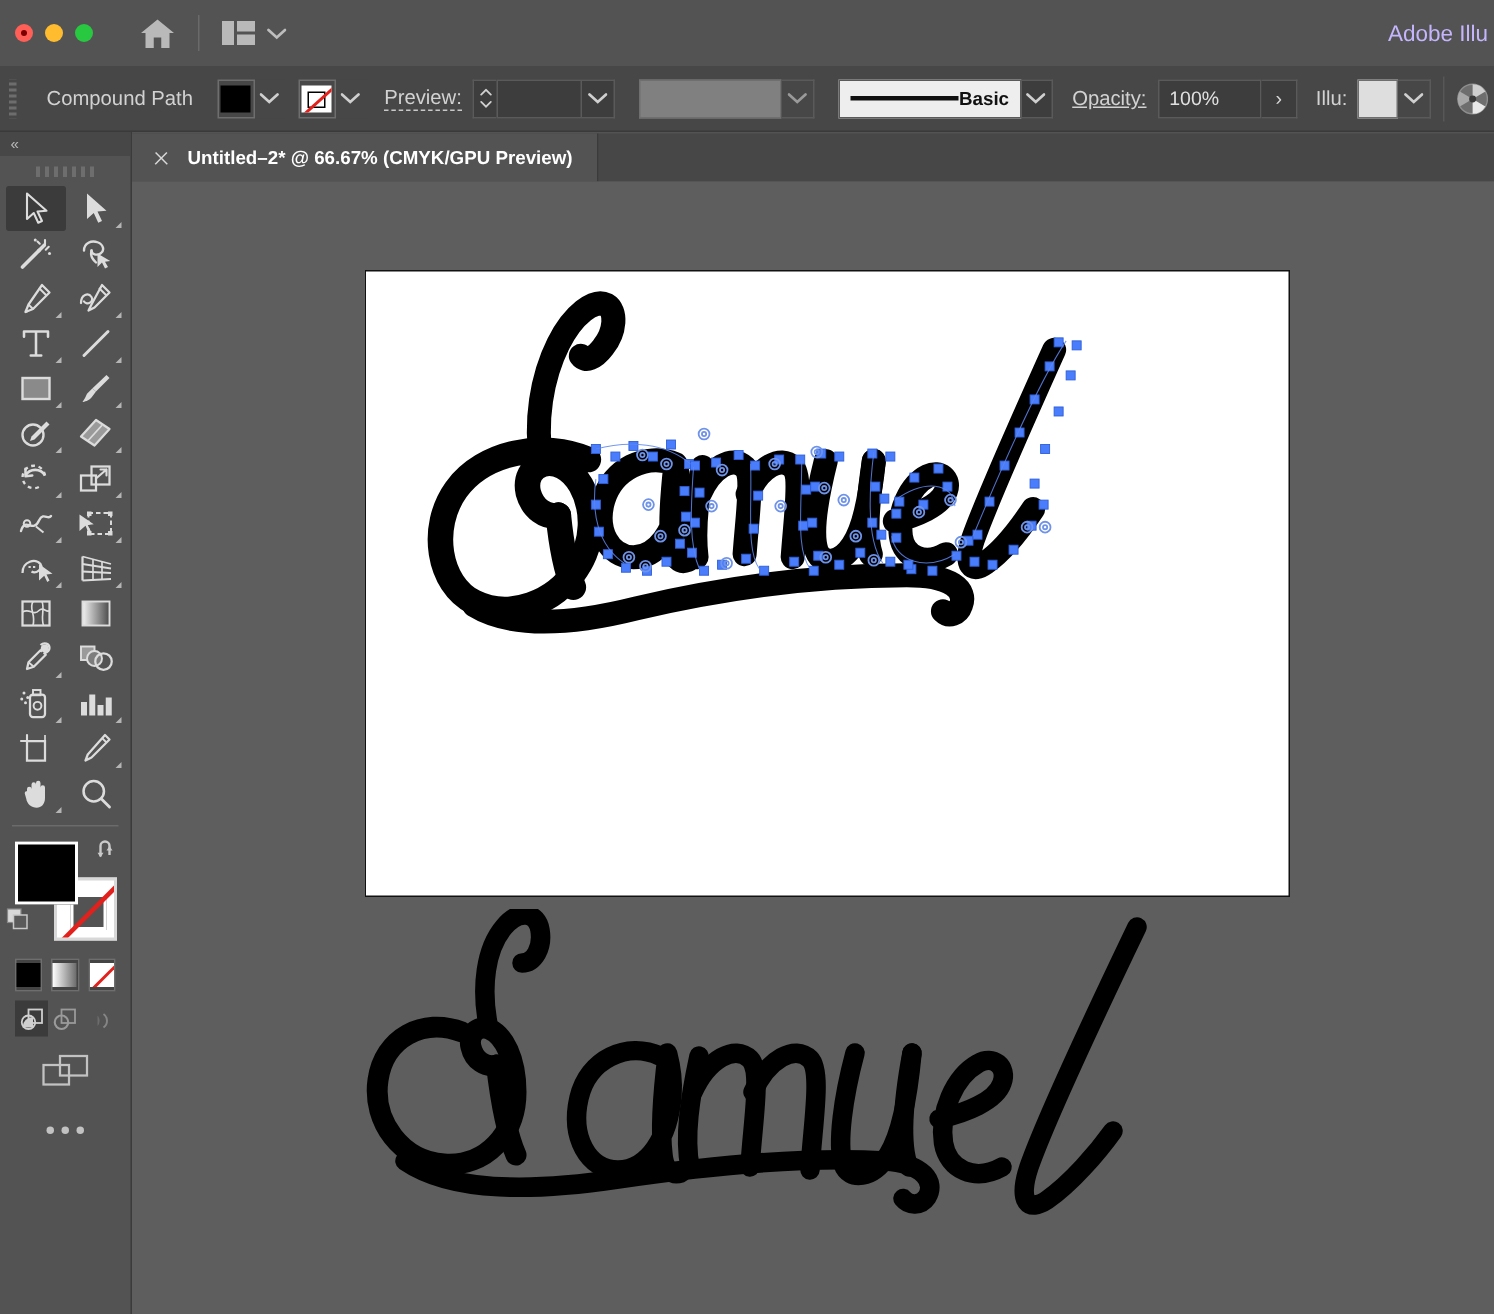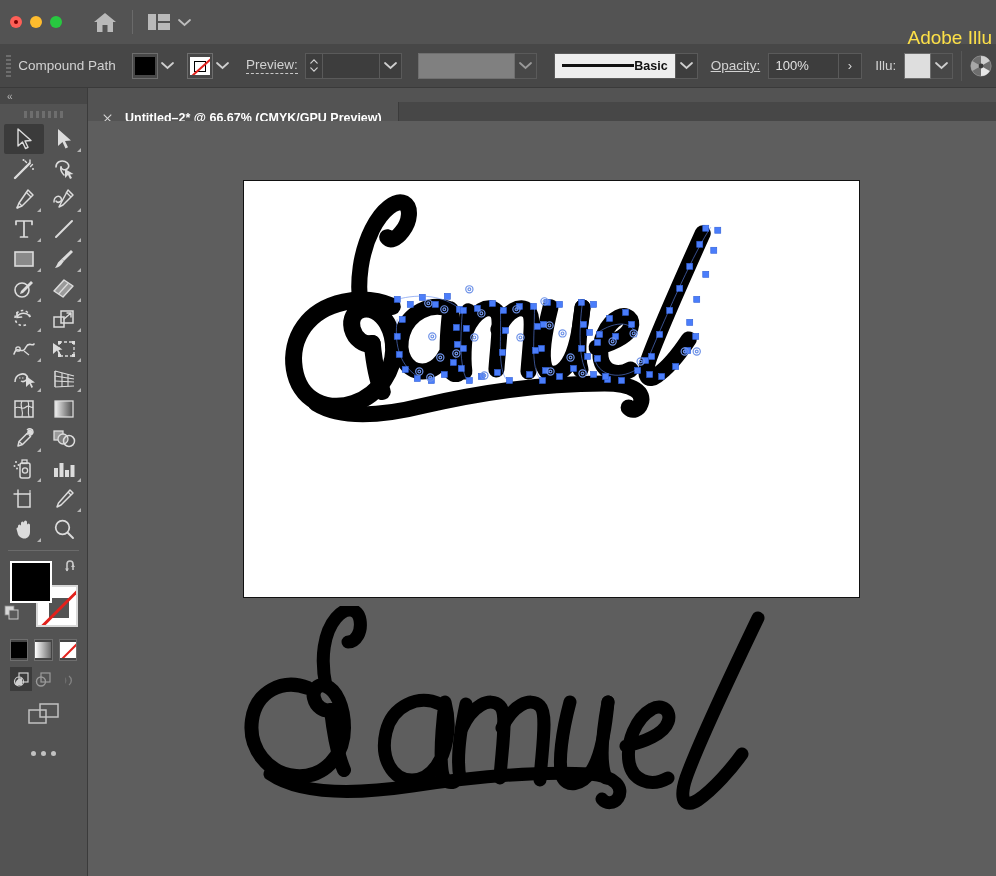--- a/index.html
+++ b/index.html
@@ -23,23 +23,23 @@
   .dot.yellow { background: #febc2e; }
   .dot.green { background: #28c840; }
   .dot.red::after {
     content: ""; position: absolute; left: 4px; top: 4px;
     width: 4px; height: 4px; border-radius: 50%; background: #7d0000;
   }
   .home-btn { margin-left: 30px; display: flex; align-items: center; }
   .tb-sep { width: 1px; height: 24px; background: #6a6a6a; margin: 0 14px; }
   .layout-btn { display: flex; align-items: center; gap: 7px; }
   .app-title {
-    position: absolute; right: 0; top: 16px; height: 44px;
+    position: absolute; right: 0; top: 0; height: 44px;
     display: flex; align-items: center;
-    color: #fde047; font-size: 19px; white-space: nowrap;
+    color: #c4b5fd; font-size: 15px; white-space: nowrap;
     padding-right: 4px;
   }
 
   
   .controlbar {
     position: absolute; left: 0; top: 44px; width: 996px; height: 44px;
     background: #474747;
     display: flex; align-items: center;
     border-bottom: 1px solid #3a3a3a;
   }
@@ -105,21 +105,21 @@
     display: flex; align-items: center; justify-content: center;
     color: #d8d8d8; font-size: 13px;
   }
   .style-sw {
     width: 30px; height: 26px; background: #dedede; border: 1px solid #6e6e6e;
   }
   .pinwheel { width: 24px; height: 24px; }
 
   
   .tabbar {
-    position: absolute; left: 88px; top: 102px; width: 908px; height: 32px;
+    position: absolute; left: 88px; top: 89px; width: 908px; height: 32px;
     background: #474747;
   }
   .doctab {
     position: absolute; left: 0; top: 0; height: 32px;
     background: #535353;
     display: flex; align-items: center; gap: 12px;
     padding: 0 16px 0 14px;
     border-right: 1px solid #3b3b3b;
   }
   .doctab-title { color: #ffffff; font-size: 12.5px; font-weight: bold; white-space: nowrap; }
@@ -258,21 +258,21 @@
       <path d="M1 2 L6.5 7 L12 2" stroke="#bdbdbd" stroke-width="1.8" fill="none" stroke-linecap="round"></path>
     </svg>
   </div>
 
   <div class="app-title">Adobe Illu</div>
 </div>
 
 <div class="controlbar">
   <div class="grip"></div>
 
-  <div class="cb-label" style="margin-left:0;margin-right:16px;">Compound Path</div>
+  <div class="cb-label" style="margin-left:13px;margin-right:16px;">Compound Path</div>
 
   <div class="swatch-box">
     <div class="sw-inner sw-black"></div>
   </div>
   <div class="caret-btn">
     <svg width="13" height="9" viewBox="0 0 13 9">
       <path d="M1 2 L6.5 7 L12 2" stroke="#cfcfcf" stroke-width="1.8" fill="none" stroke-linecap="round"></path>
     </svg>
   </div>
 

